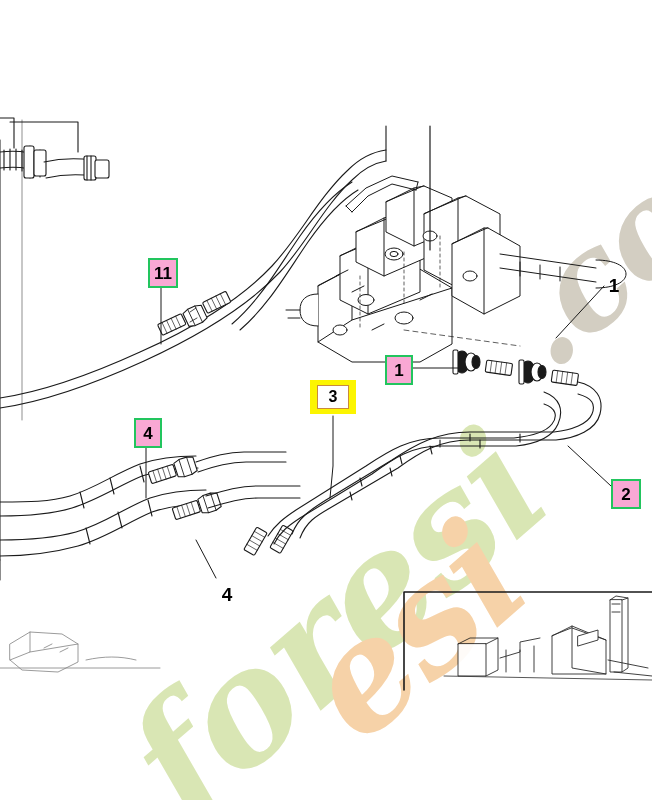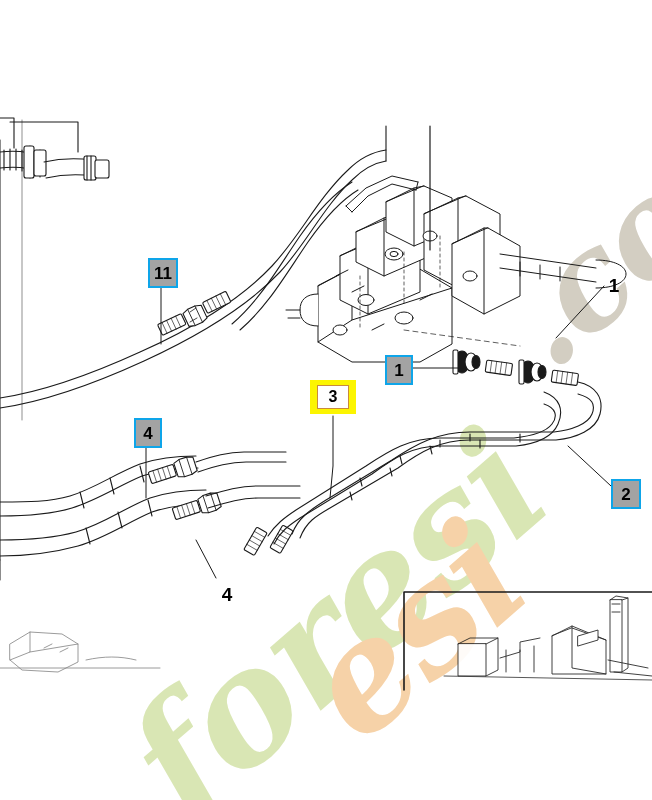--- a/index.html
+++ b/index.html
@@ -17,21 +17,21 @@
   #wm-orange{position:absolute;pointer-events:none;user-select:none;
       left:268px;top:640px;font-size:150px;color:#f6d2a8;
       font-family:"DejaVu Serif",serif;font-style:italic;font-weight:700;
       transform:rotate(-41deg);transform-origin:0 0;white-space:nowrap;letter-spacing:-2px;}
 
   
   #art{position:absolute;left:0;top:0;width:652px;height:800px;}
 
   
   .callout{position:absolute;display:flex;align-items:center;justify-content:center;
-           background:#a3a3a3;border:2px solid #0ea5e9;color:#000;
+           background:#f9a8d4;border:2px solid #22c55e;color:#000;
            font-family:"Liberation Sans",sans-serif;font-weight:700;line-height:1;}
   .callout.plain{border:none;background:transparent;}
   .hl-wrap{position:absolute;background:#fcf500;display:flex;
            align-items:center;justify-content:center;}
   .hl-inner{background:#ffffff;border:1.5px solid #c98a3c;color:#000;
             font-family:"Liberation Sans",sans-serif;font-weight:700;
             display:flex;align-items:center;justify-content:center;line-height:1;}
 </style>
 </head>
 <body>

